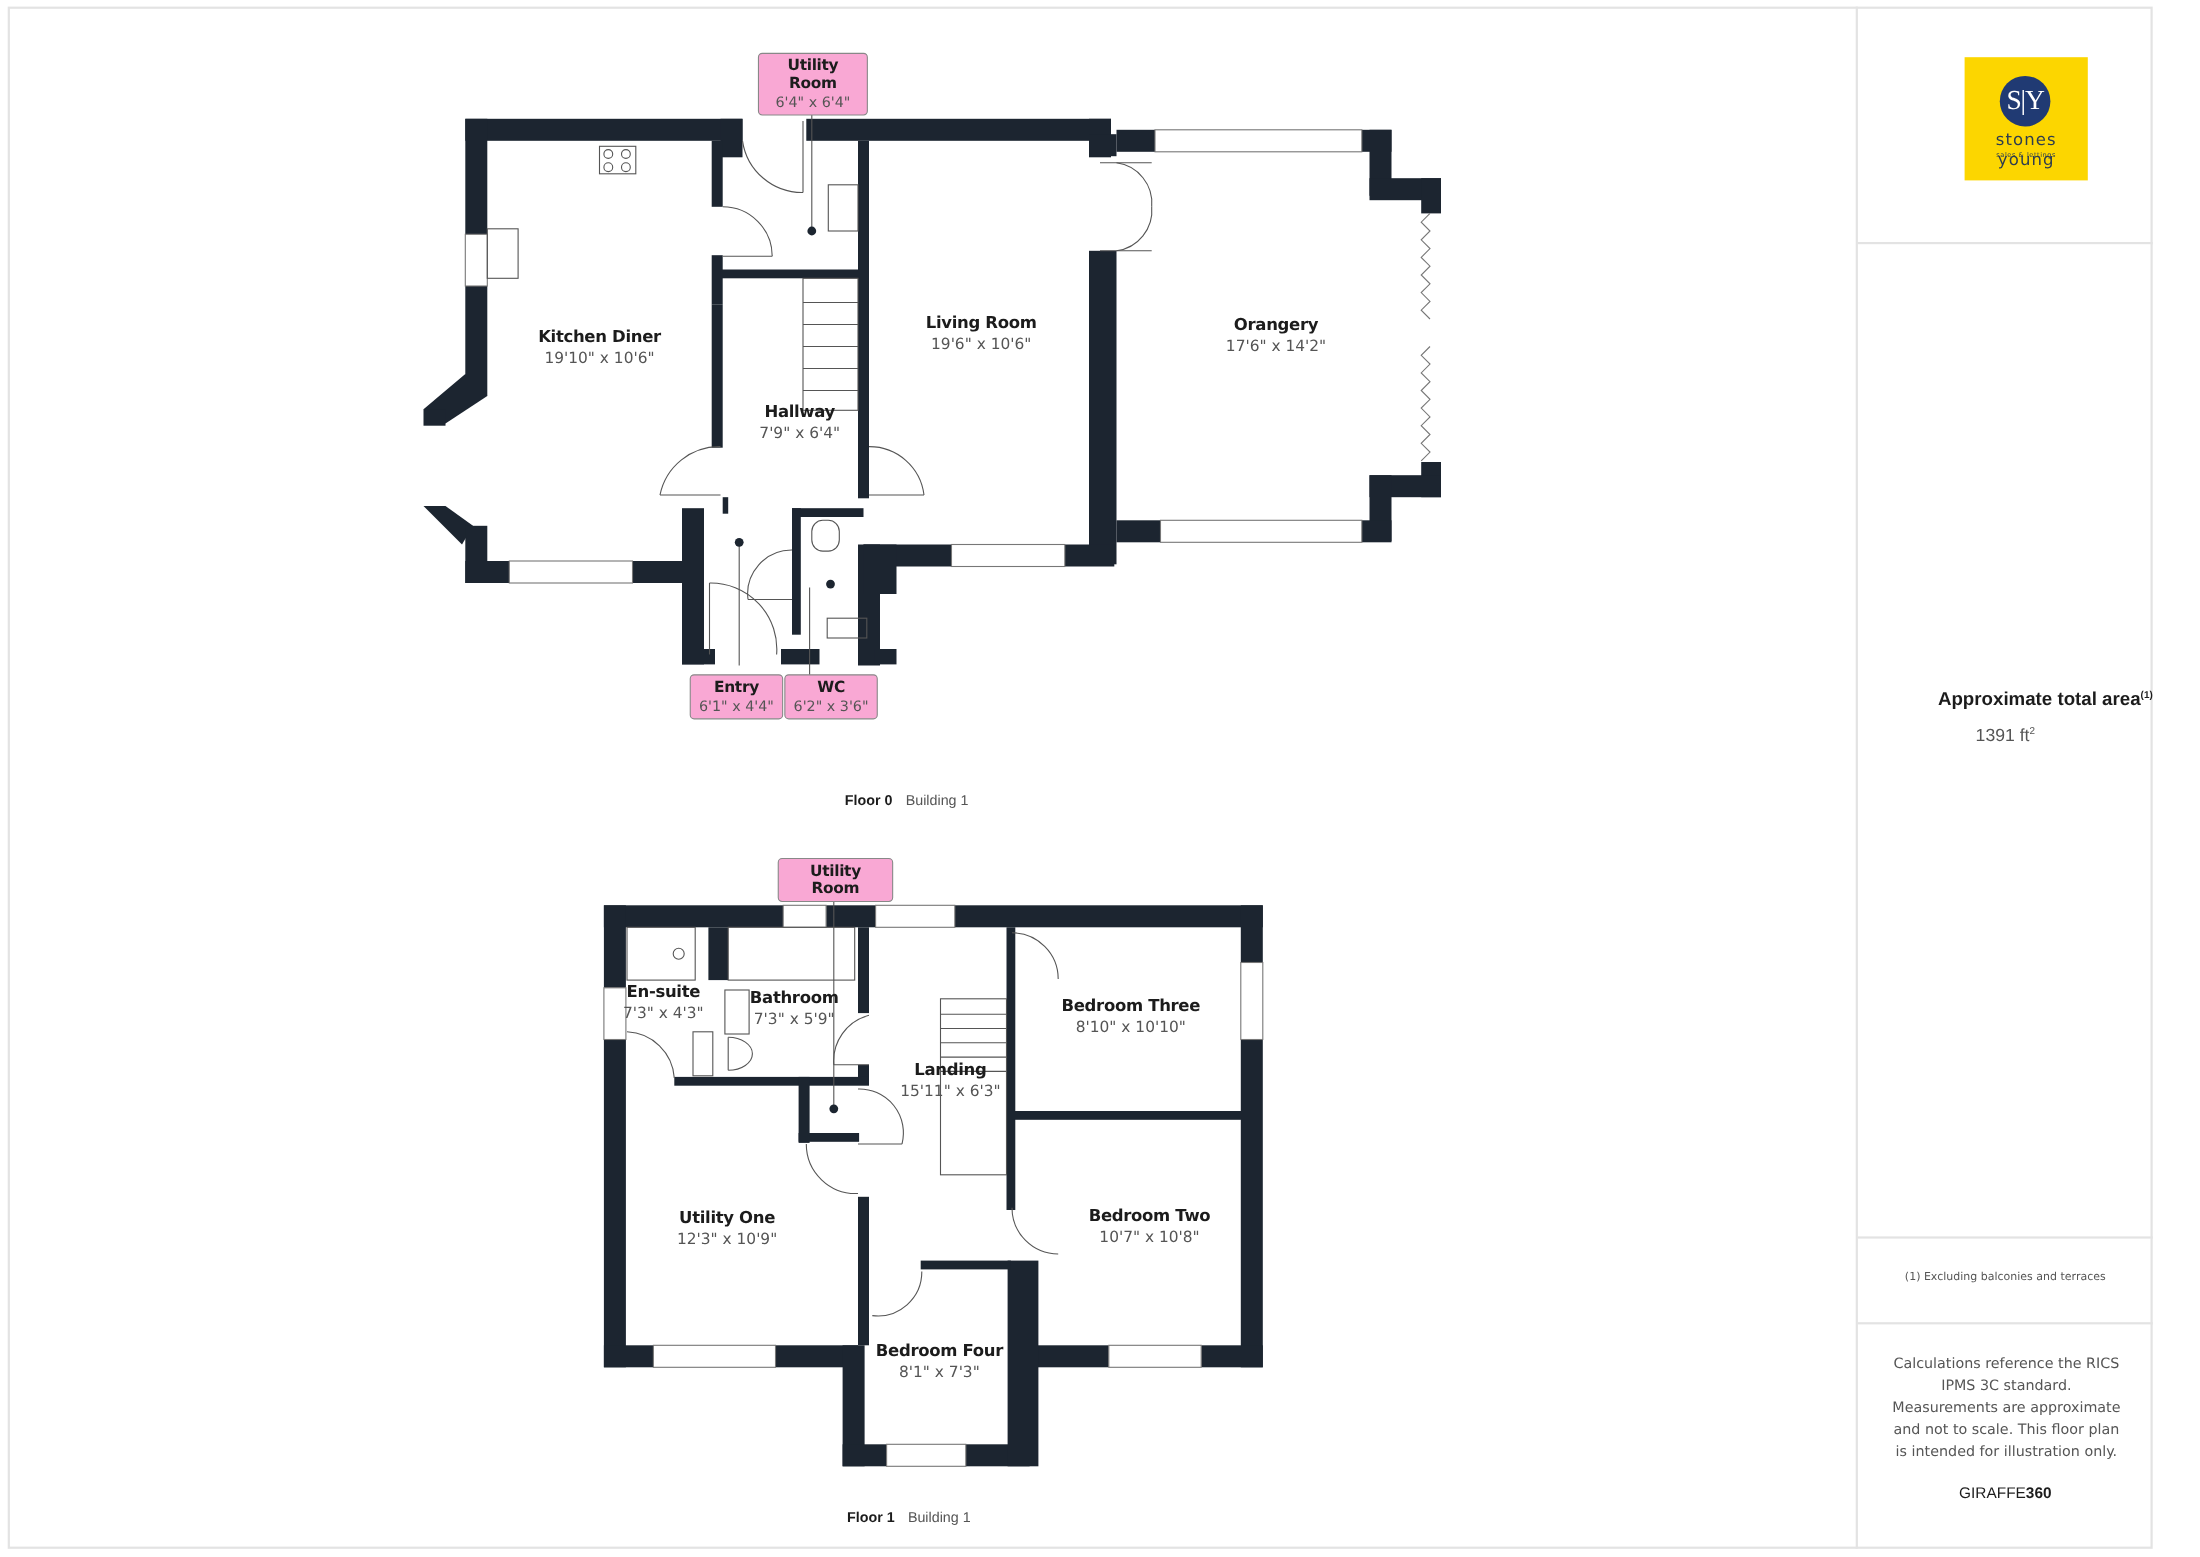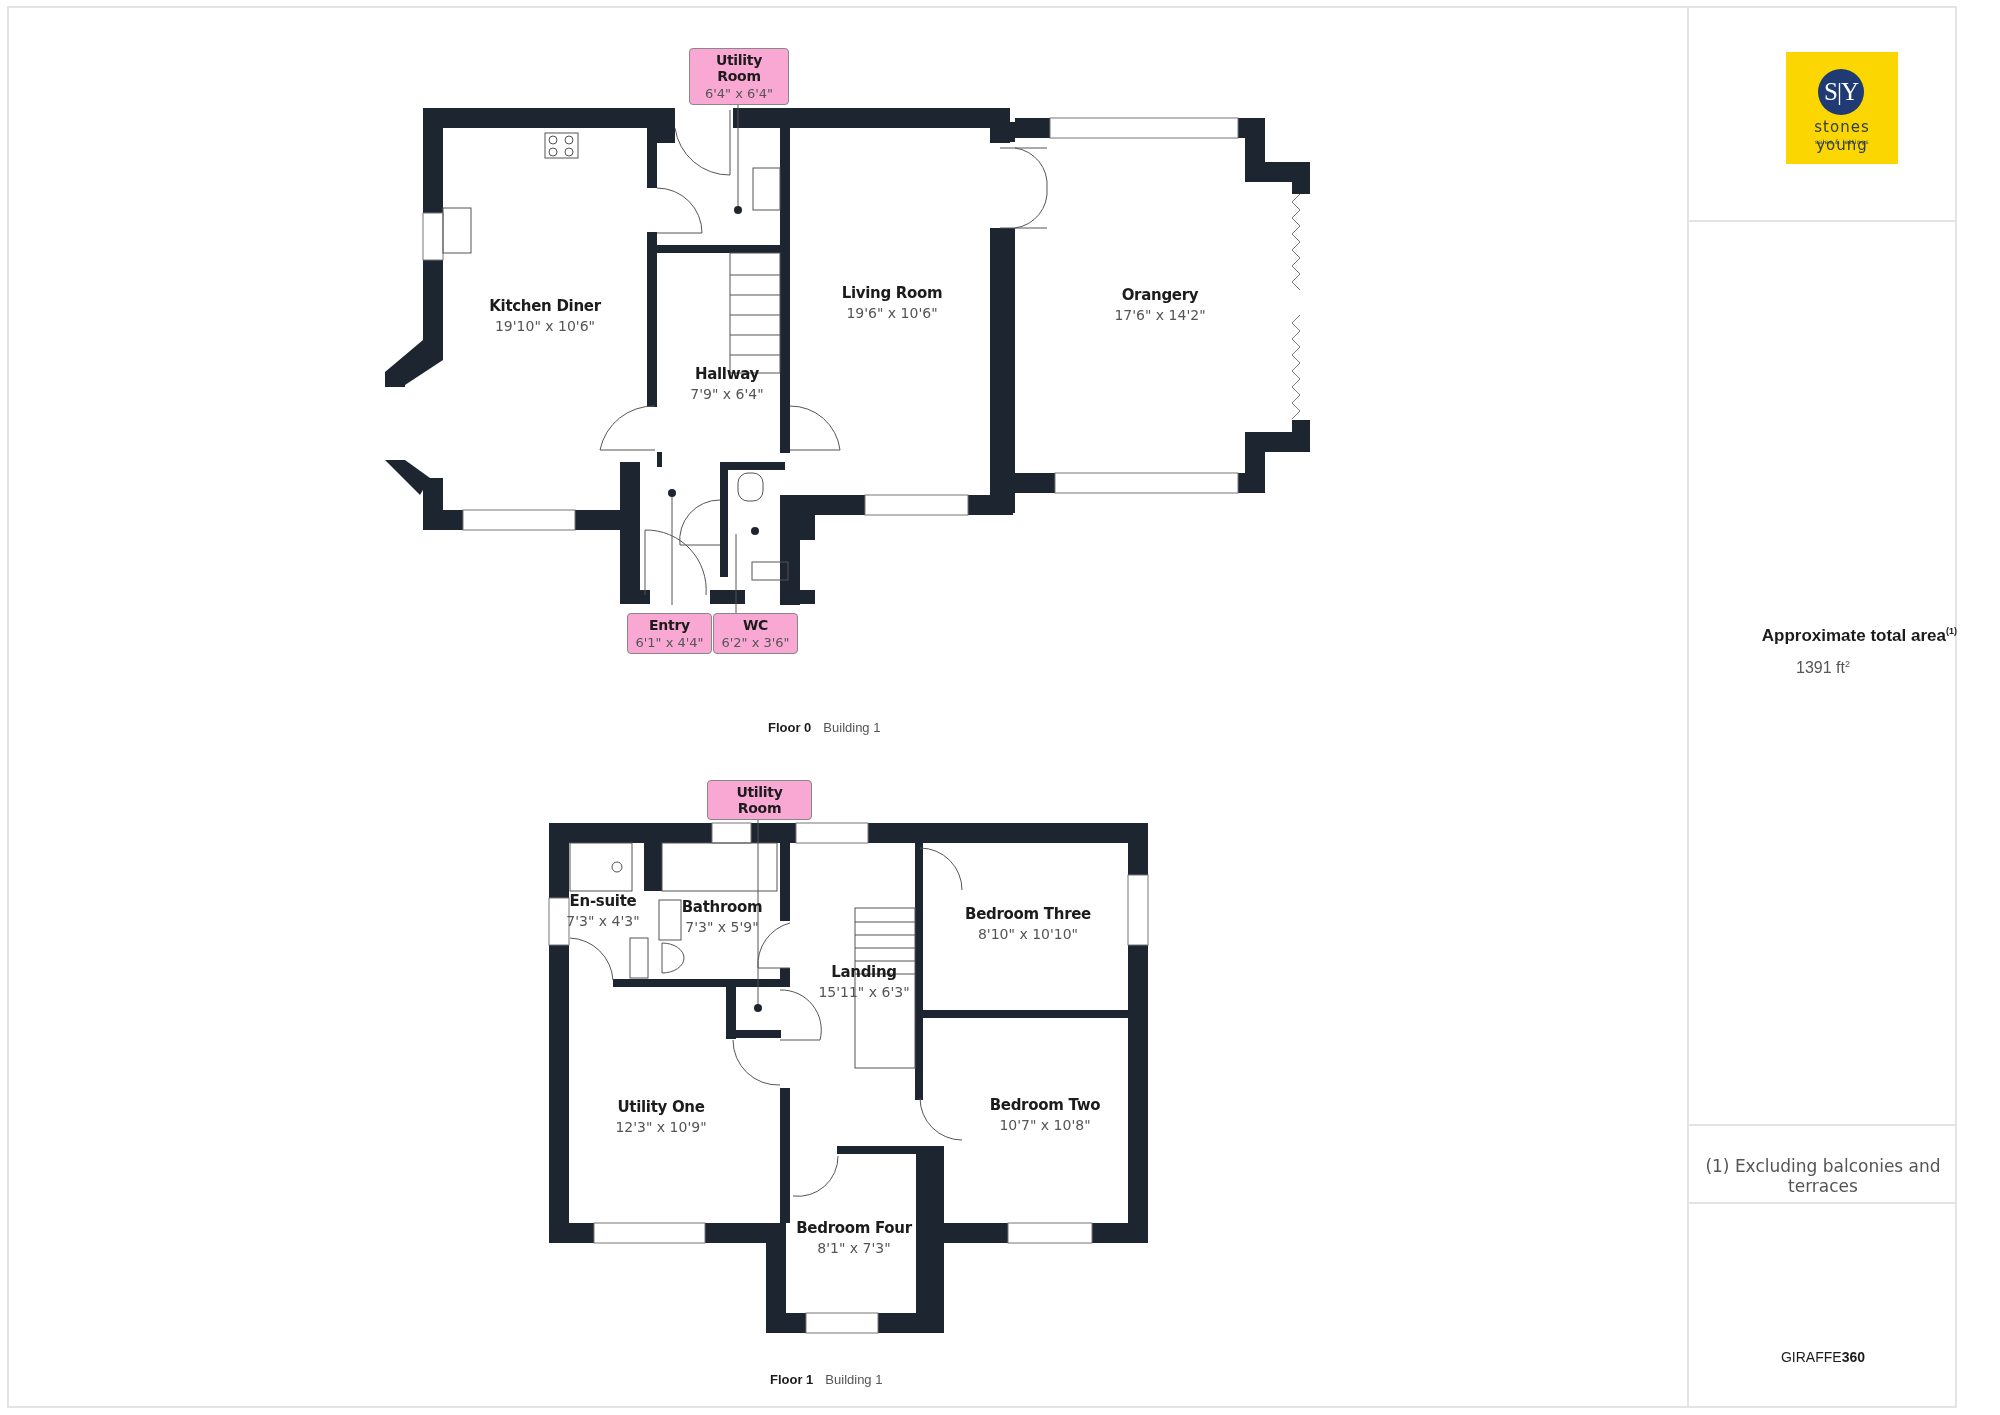--- a/index.html
+++ b/index.html
@@ -8,21 +8,21 @@
   .sidebar { position:absolute; left:1687px; top:6px; width:270px; height:1402px; border-left:2px solid #e3e3e3; box-sizing:border-box; }
   .sb-sec { position:absolute; left:0; width:100%; border-bottom:2px solid #e3e3e3; box-sizing:border-box; }
   .logo { position:absolute; left:97px; top:46px; width:112px; height:112px; background:#fcd600; }
   .logo-circle { position:absolute; left:32px; top:17px; width:46px; height:46px; border-radius:50%; background:#203a73; color:#fff; font-family:"Liberation Serif", serif; font-size:25px; text-align:center; line-height:46px; letter-spacing:-1px; }
   .logo-name { position:absolute; left:0; width:100%; top:66px; text-align:center; font-size:15px; color:#2d3d4f; letter-spacing:1px; font-family:"DejaVu Sans", sans-serif; }
   .logo-tag { position:absolute; left:0; width:100%; top:86px; text-align:center; font-size:6px; color:#2d3d4f; letter-spacing:0.5px; font-family:"DejaVu Sans", sans-serif; }
   .area-title { position:absolute; left:0; width:100%; top:620px; text-align:right; font-weight:bold; font-size:17px; color:#1c1c1c; }
   .area-title sup { font-size:9px; }
   .area-val { position:absolute; left:0; width:100%; top:653px; text-align:center; font-size:16px; color:#555; }
   .area-val sup { font-size:9px; }
-  .note { position:absolute; left:0; width:100%; text-align:center; font-size:17px; color:#555; font-family:"DejaVu Sans", sans-serif; }
+  .note { position:absolute; left:0; width:100%; text-align:center; font-size:10px; color:#555; font-family:"DejaVu Sans", sans-serif; }
   .disclaimer { position:absolute; left:30px; width:210px; top:1223px; text-align:center; font-size:13px; line-height:20px; color:#555; font-family:"DejaVu Sans", sans-serif; }
   .giraffe { position:absolute; left:0; width:100%; top:1343px; text-align:center; font-size:14px; color:#1c1c1c; }
   .giraffe b { font-weight:bold; }
   .plan { position:absolute; left:0; top:0; }
   .rlabel { position:absolute; text-align:center; transform:translateX(-50%); white-space:nowrap; }
   .rname { font-weight:bold; font-size:15px; color:#1c1c1c; font-family:"DejaVu Sans", sans-serif; letter-spacing:-0.3px; }
   .rdim { font-size:14px; color:#555; margin-top:3px; font-family:"DejaVu Sans", sans-serif; }
   .tag { position:absolute; border:1.5px solid #888; border-radius:4px; background:#f9a8d4; text-align:center; padding:3px 6px; box-sizing:border-box; }
   .tag .rname { font-size:14px; }
   .tag .rdim { font-size:13px; margin-top:2px; }
@@ -280,14 +280,15 @@
       <div class="logo-tag">sales &amp; lettings</div>
     </div>
   </div>
   <div class="sb-sec" style="top:205px;height:915px;">
     <div class="area-title" style="top:415px;"><span>Approximate total area</span><sup>(1)</sup></div>
     <div class="area-val" style="top:448px;"><span>1391 ft</span><sup>2</sup></div>
   </div>
   <div class="sb-sec" style="top:1120px;height:78px;">
     <div class="note" style="top:30px;">(1) Excluding balconies and terraces</div>
   </div>
+  <div class="disclaimer" style="top:1225px;">Calculations reference the RICS IPMS 3C standard. Measurements are approximate and not to scale. This floor plan is intended for illustration only.</div>
   <div class="giraffe" style="top:1343px;"><span>GIRAFFE</span><b>360</b></div>
 </div>
 
 </body></html>

